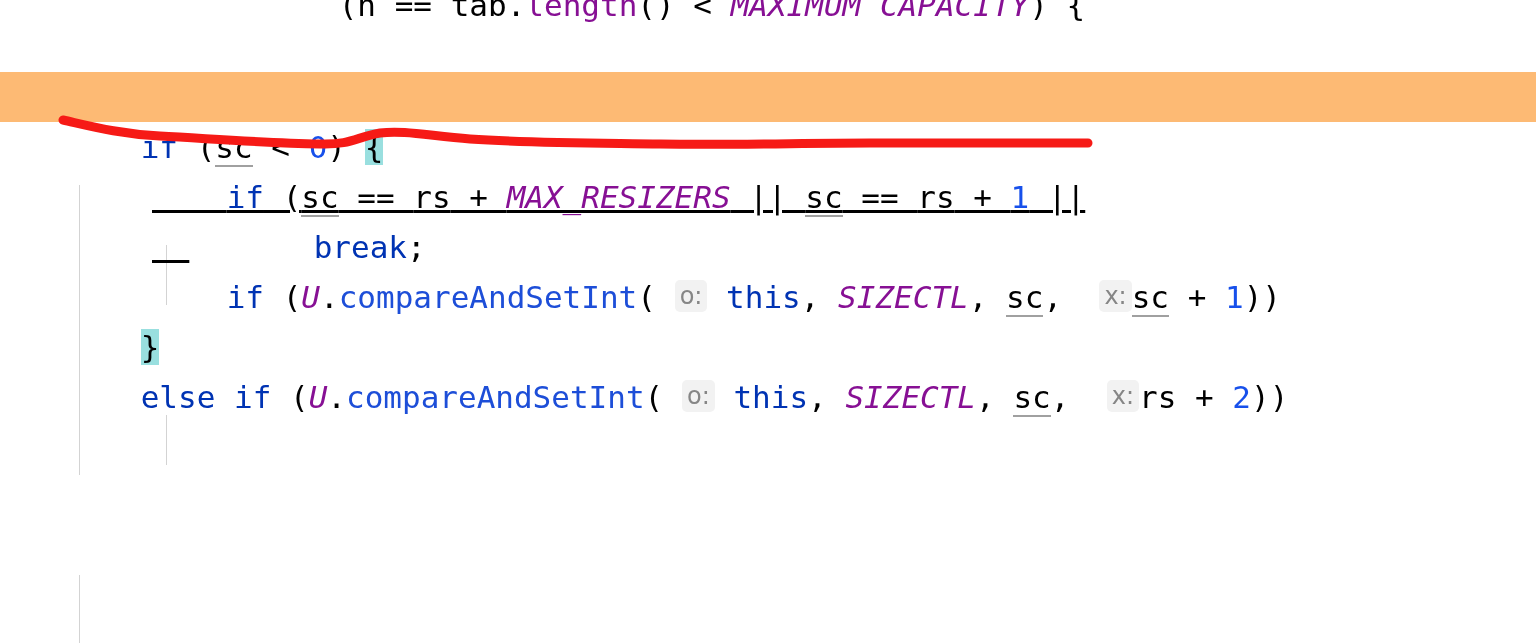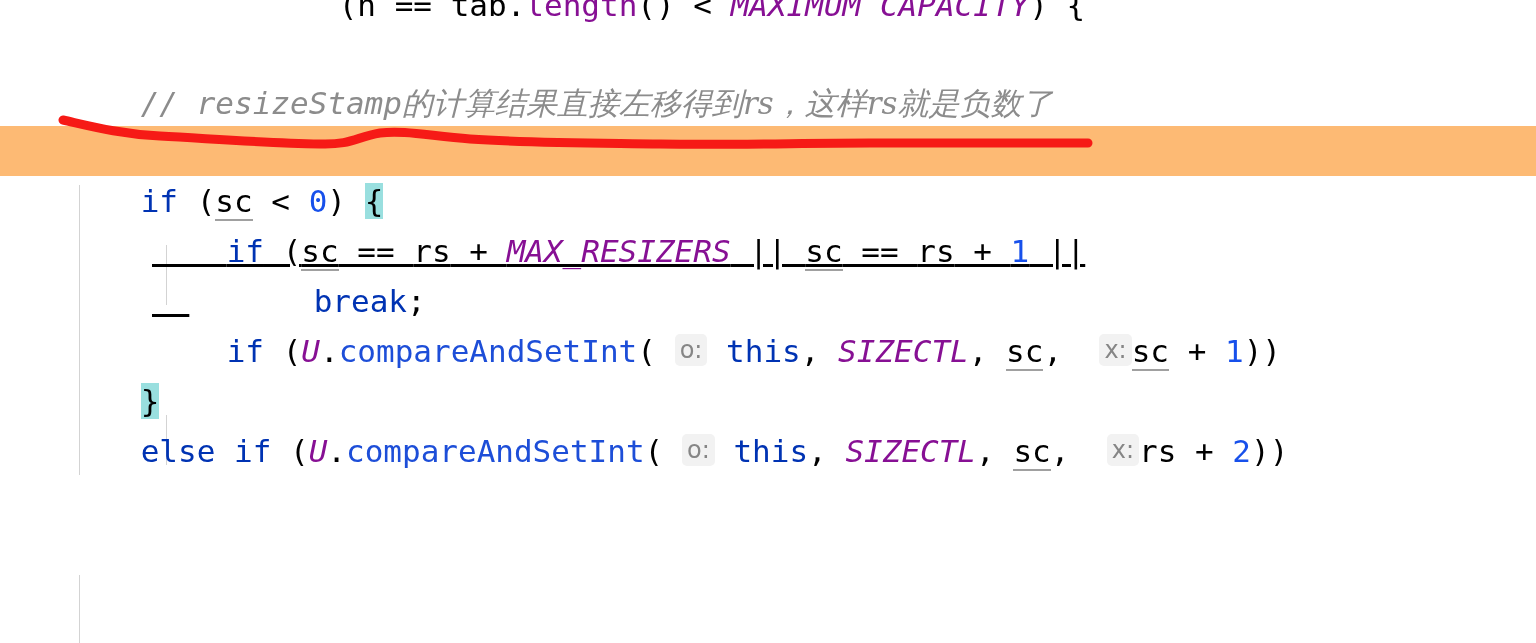--- a/index.html
+++ b/index.html
@@ -101,23 +101,20 @@
   <div class="indent-guide" style="left:79px; top:575px; height:68px;"></div>
   <div class="indent-guide" style="left:166px; top:245px; height:60px;"></div>
   <div class="indent-guide" style="left:166px; top:415px; height:50px;"></div>
 
   <div class="code-line line-clip-top" style="padding-left:152px;">
     <span style="position:relative; top:-20px; display:inline-block;">
       <span class="ident">(</span><span class="local">n</span><span class="ident"> == </span><span class="local">tab</span><span class="ident">.</span><span class="field">length</span><span class="ident">() &lt; </span><span class="static">MAXIMUM_CAPACITY</span><span class="ident">) {</span>
     </span>
   </div>
 
-  <div class="code-line" style="height:54px; line-height:54px;">
-    <span class="comment">// resizeStamp</span><span class="comment cjk">的计算结果直接左移得到rs，这样rs就是负数了</span>
-  </div>
 
   <div class="code-line">
     <span class="kw local" style="border-bottom-color:#0033b3;">int</span><span class="ident"> </span><span class="ident">rs</span><span class="ident"> = </span><span class="method">resizeStamp</span><span class="ident">(</span><span class="local">n</span><span class="ident">)</span><span class="ident"> &lt;&lt; </span><span class="static">RESIZE_STAMP_SHIFT</span><span class="ident">;</span>
   </div>
 
   <div class="code-line current-line">
     <span class="kw">if</span><span class="ident"> (</span><span class="local">sc</span><span class="ident"> &lt; </span><span class="num">0</span><span class="ident">) </span><span class="brace-match">{</span>
   </div>
 
   <div class="code-line" style="padding-left:152px;text-decoration:underline;">

